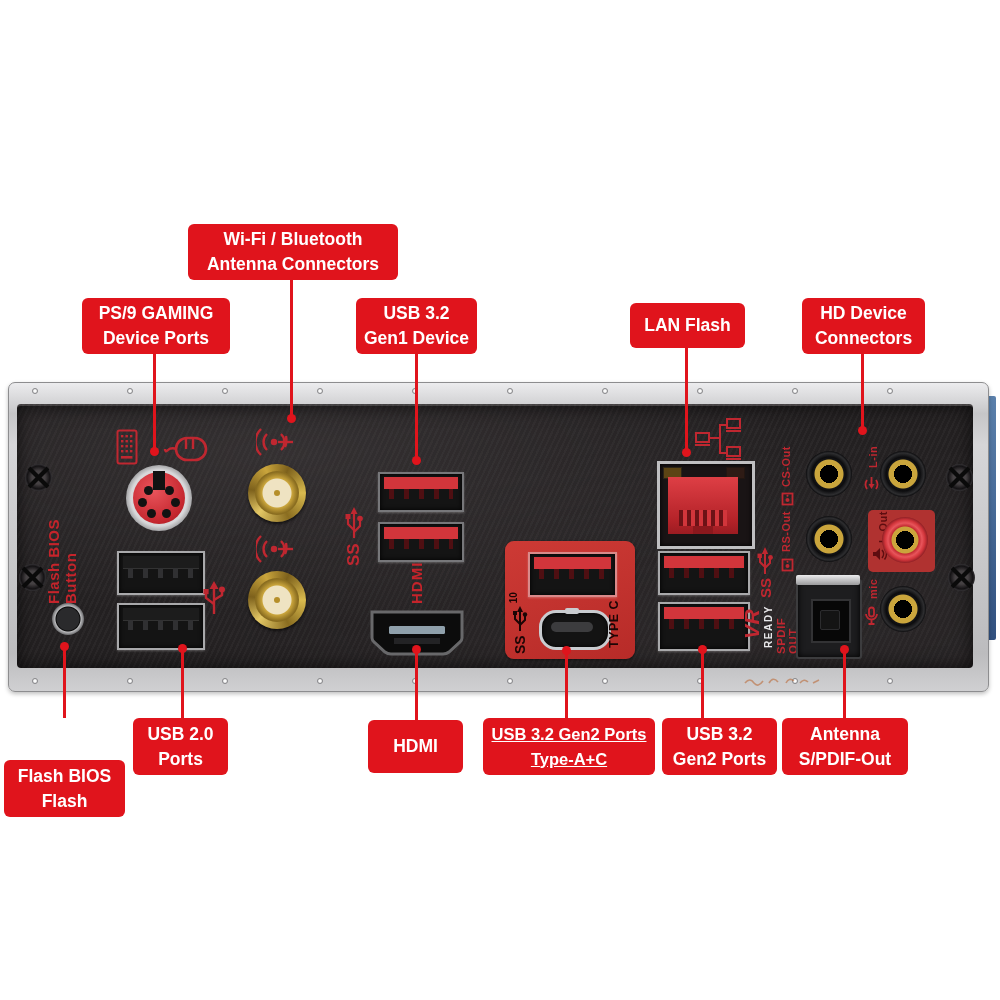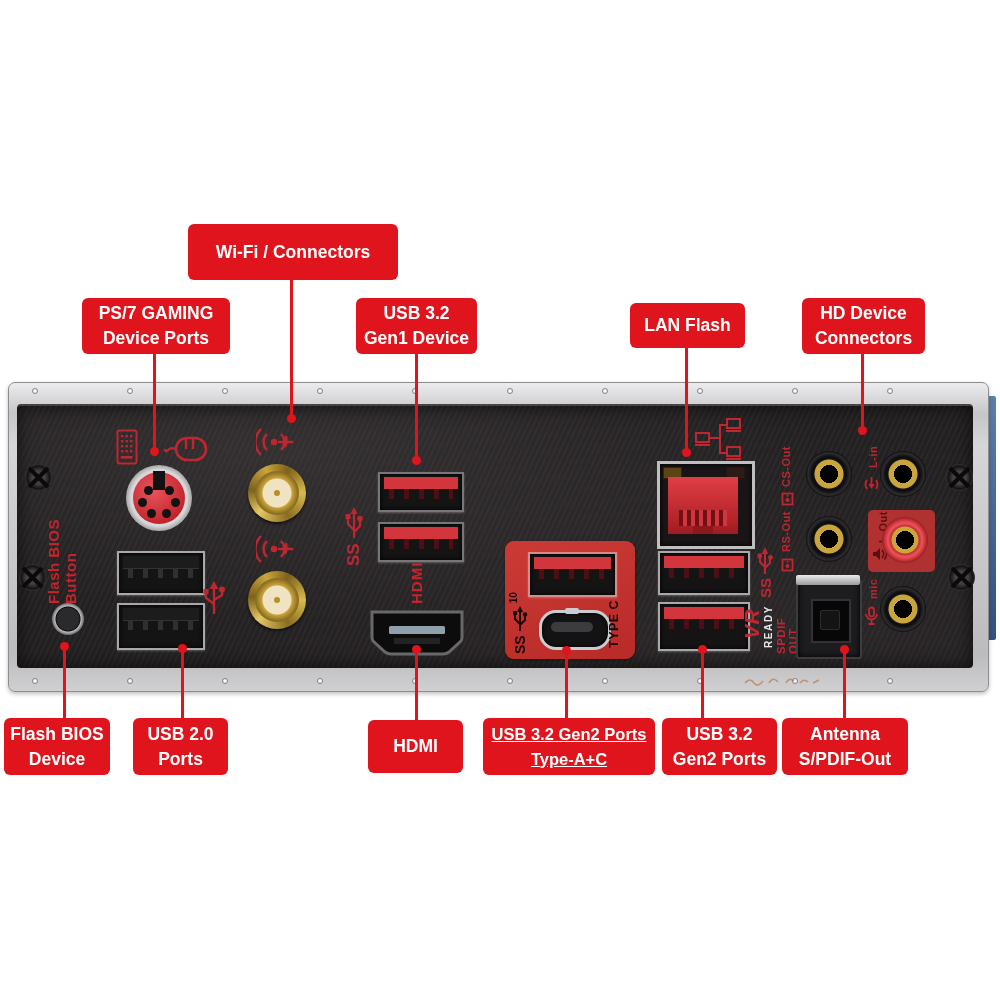--- a/index.html
+++ b/index.html
@@ -8,21 +8,21 @@
 
   
   .co{position:absolute;background:#e0141c;border-radius:6px;color:#fff;font-weight:700;
       display:flex;flex-direction:column;align-items:center;justify-content:center;
       text-align:center;font-size:17.5px;line-height:25px;z-index:6;}
   #co-wifi{left:188px;top:224px;width:210px;height:56px;}
   #co-ps2{left:82px;top:298px;width:148px;height:56px;}
   #co-gen1{left:356px;top:298px;width:121px;height:56px;}
   #co-lan{left:630px;top:303px;width:115px;height:45px;}
   #co-hdaudio{left:802px;top:298px;width:123px;height:56px;}
-  #co-flash{left:4px;top:718px;width:106px;height:57px;text-align:right;}
+  #co-flash{left:4px;top:760px;width:121px;height:57px;text-align:right;}
   #co-usb20{left:133px;top:718px;width:95px;height:57px;}
   #co-hdmi{left:368px;top:720px;width:95px;height:53px;}
   #co-gen2ac{left:483px;top:718px;width:172px;height:57px;font-size:16.5px;text-decoration:underline;}
   #co-gen2{left:662px;top:718px;width:115px;height:57px;}
   #co-optical{left:782px;top:718px;width:126px;height:57px;}
 
   .cline{position:absolute;width:3px;background:#e0141c;z-index:5;}
   #ln-wifi{left:290px;top:280px;height:140px;}
   #ln-ps2{left:153px;top:354px;height:98px;}
   #ln-gen1{left:415px;top:354px;height:107px;}
@@ -374,40 +374,41 @@
 <div class="cdot" id="dt-lan"></div>
 <div class="cdot" id="dt-hdaudio"></div>
 <div class="cdot" id="dt-flash"></div>
 <div class="cdot" id="dt-usb20"></div>
 <div class="cdot" id="dt-hdmi"></div>
 <div class="cdot" id="dt-gen2ac"></div>
 <div class="cdot" id="dt-gen2"></div>
 <div class="cdot" id="dt-optical"></div>
 
 <div class="co" id="co-wifi">
-  <span>Wi-Fi / Connectors</span>
+  <span>Wi-Fi / Bluetooth</span>
+  <span class="l2">Antenna Connectors</span>
 </div>
 <div class="co" id="co-ps2">
-  <span>PS/7 GAMING</span>
+  <span>PS/9 GAMING</span>
   <span class="l2">Device Ports</span>
 </div>
 <div class="co" id="co-gen1">
   <span>USB 3.2</span>
   <span class="l2">Gen1 Device</span>
 </div>
 <div class="co" id="co-lan">
   <span>LAN Flash</span>
 </div>
 <div class="co" id="co-hdaudio">
   <span>HD Device</span>
   <span class="l2">Connectors</span>
 </div>
 <div class="co" id="co-flash">
   <span>Flash BIOS</span>
-  <span class="l2">Device</span>
+  <span class="l2">Flash</span>
 </div>
 <div class="co" id="co-usb20">
   <span>USB 2.0</span>
   <span class="l2">Ports</span>
 </div>
 <div class="co" id="co-hdmi">
   <span>HDMI</span>
 </div>
 <div class="co" id="co-gen2ac">
   <span>USB 3.2 Gen2 Ports</span>

